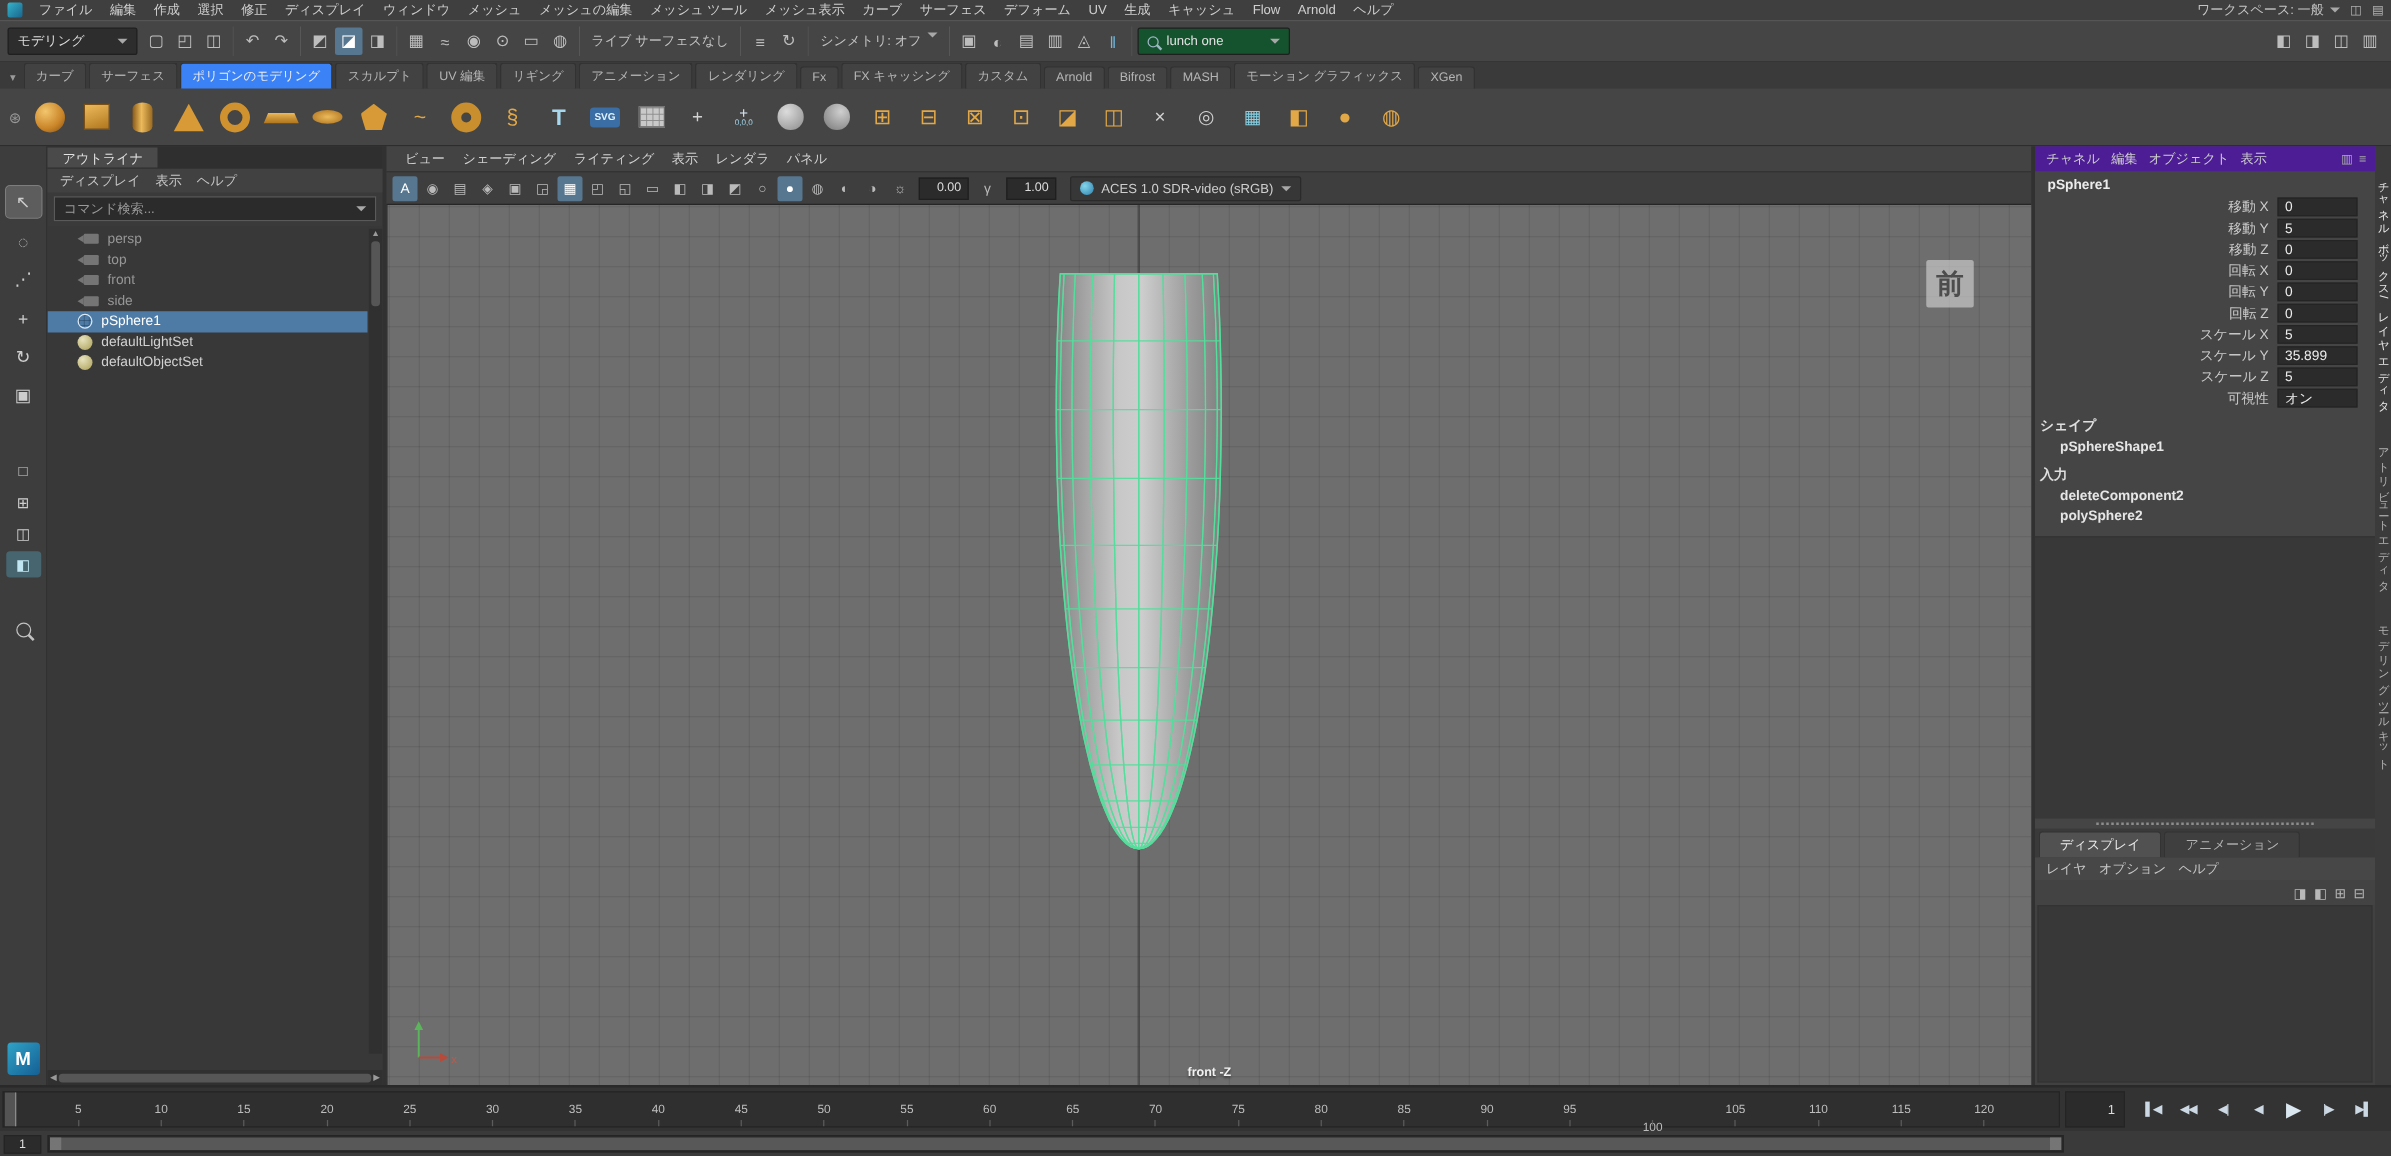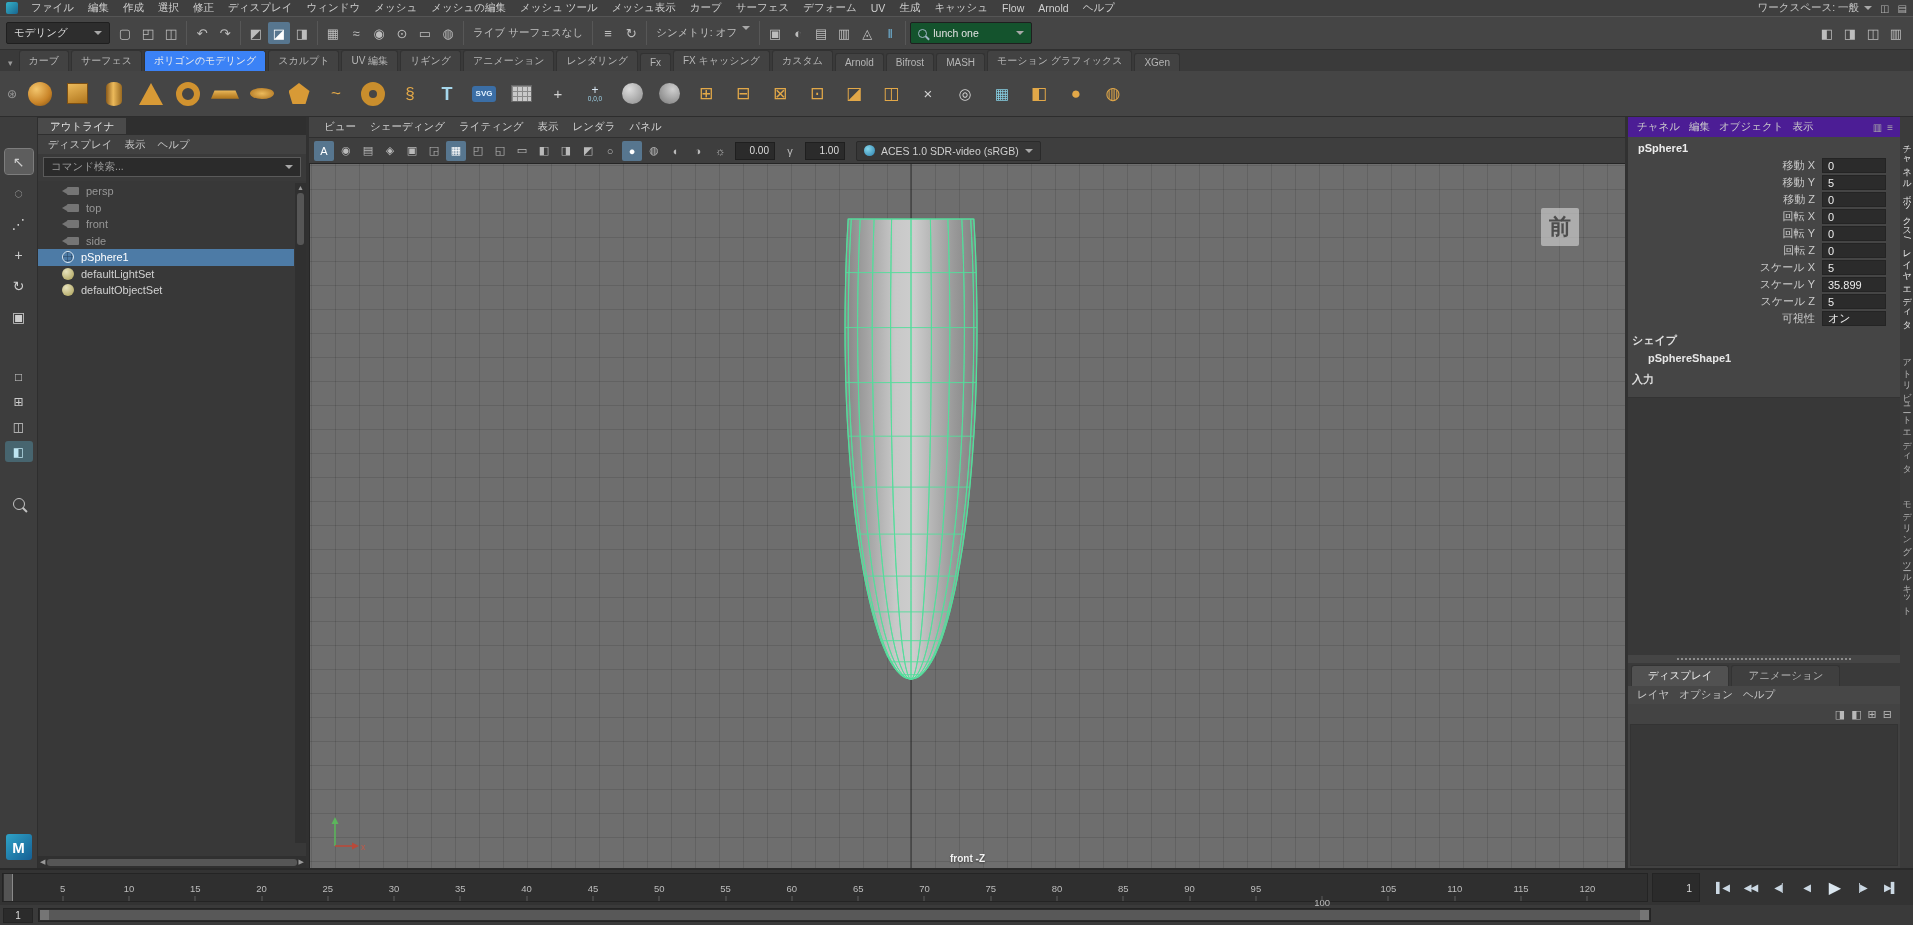--- a/index.html
+++ b/index.html
@@ -616,20 +616,24 @@
           <span class="cb-val">5</span>
         </div>
         <div class="cb-row">
           <span class="cb-lab">可視性</span>
           <span class="cb-val">オン</span>
         </div>
       </div>
     <div class="cb-sec">シェイプ</div>
     <div class="cb-node">pSphereShape1</div>
     <div class="cb-sec">入力</div>
+    <div id="cb-inputs">
+        <div class="cb-node">deleteComponent2</div>
+        <div class="cb-node">polySphere2</div>
+      </div>
     <div class="cb-fill"></div>
     <div class="splitter"></div>
     <div class="layer-editor">
       <div class="le-tabs" id="le-tabs">
           <span class="le-tab active">ディスプレイ</span>
           <span class="le-tab">アニメーション</span>
         </div>
       <div class="le-menus" id="le-menus">
           <span class="menu-item">レイヤ</span>
           <span class="menu-item">オプション</span>

